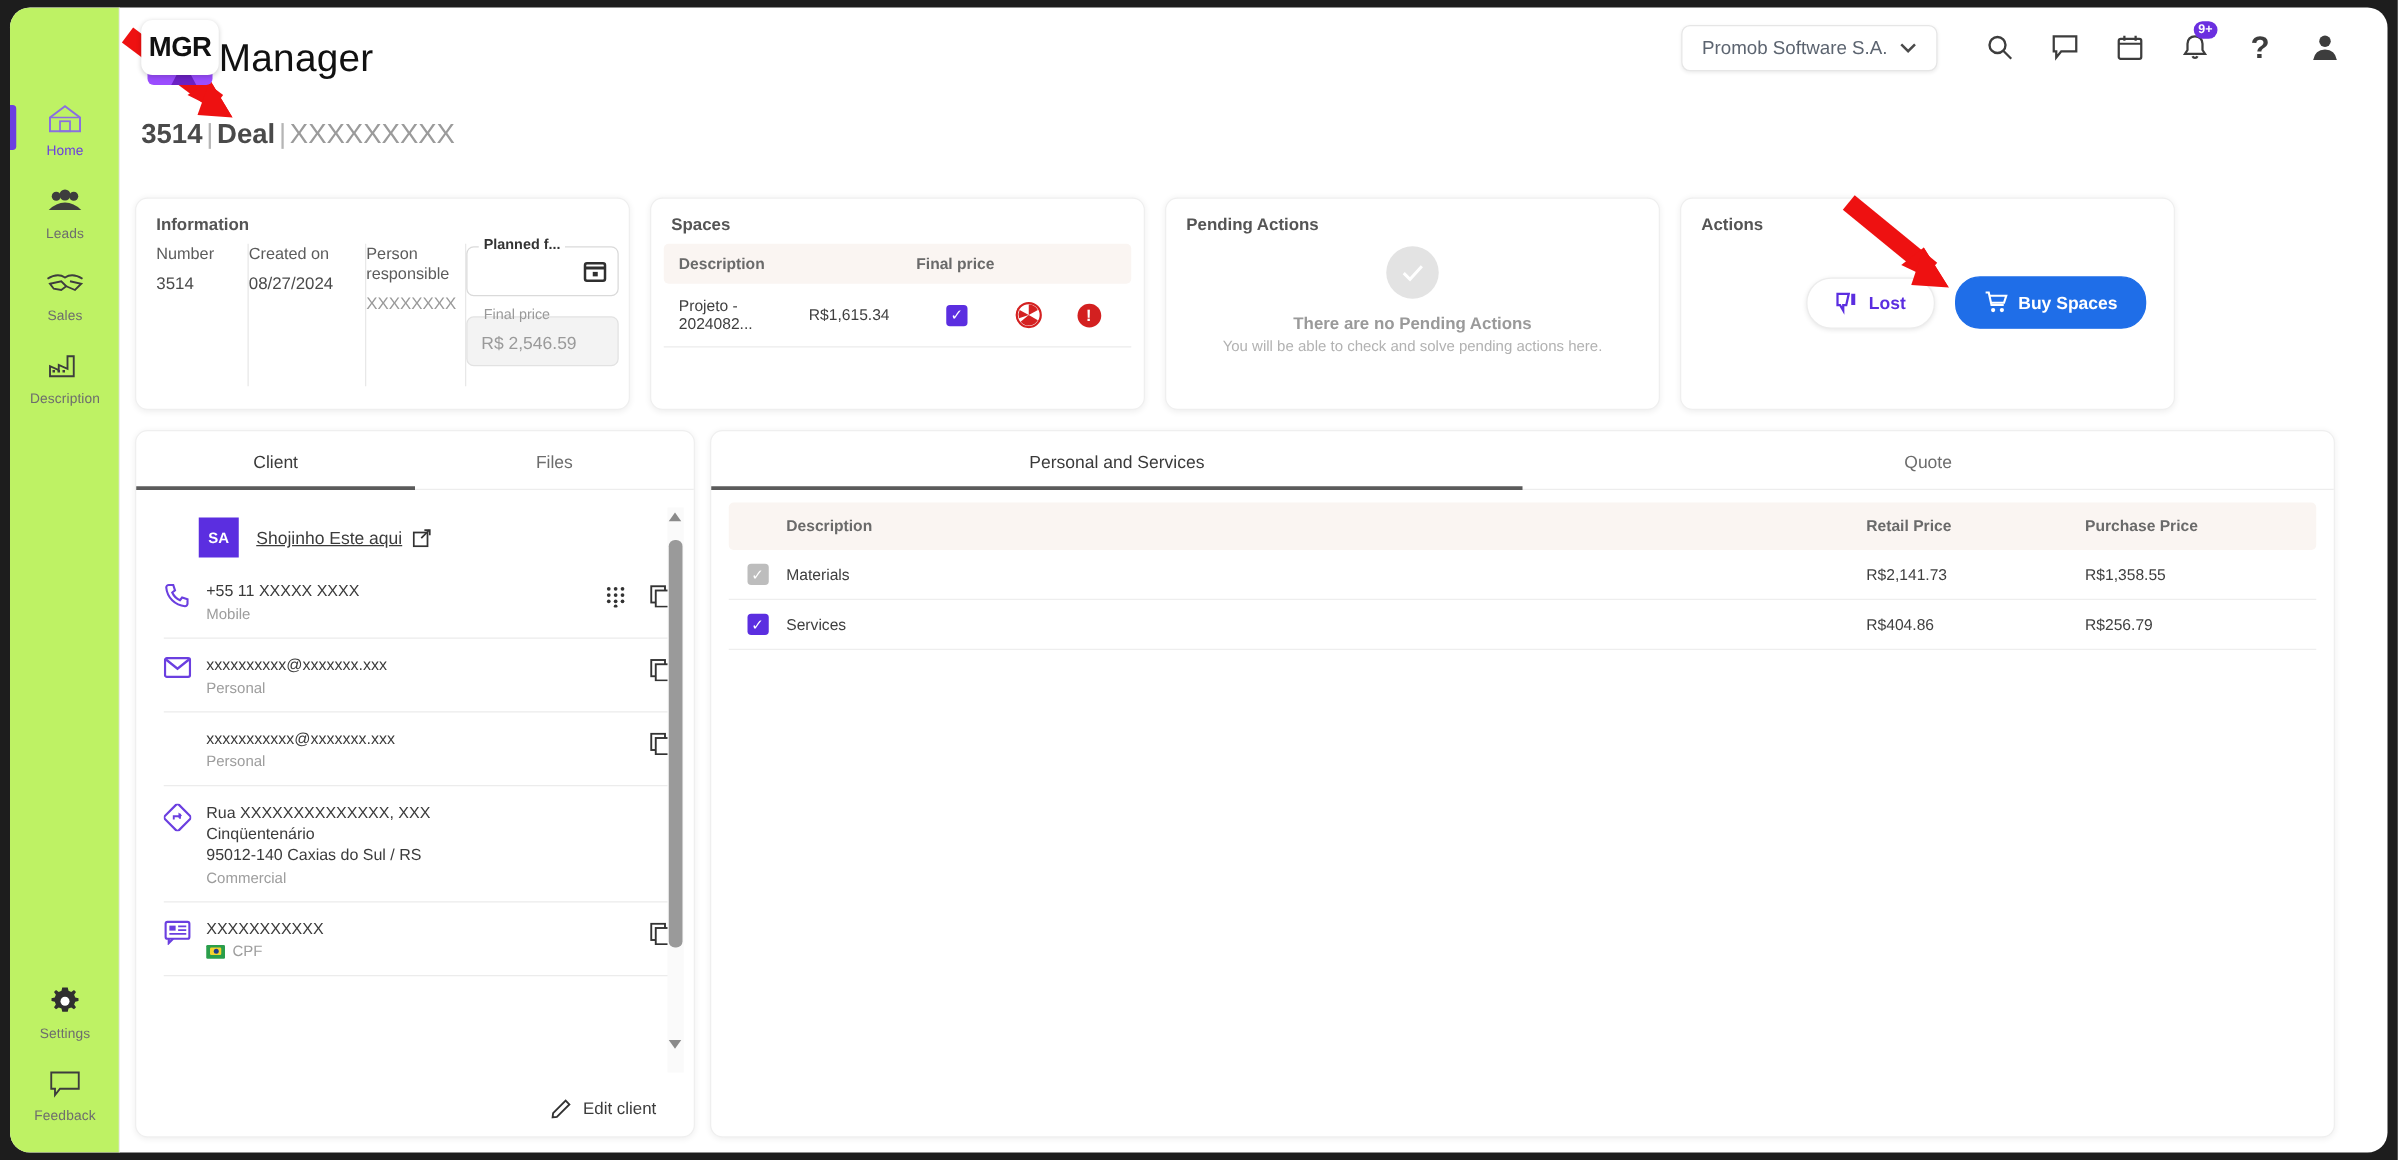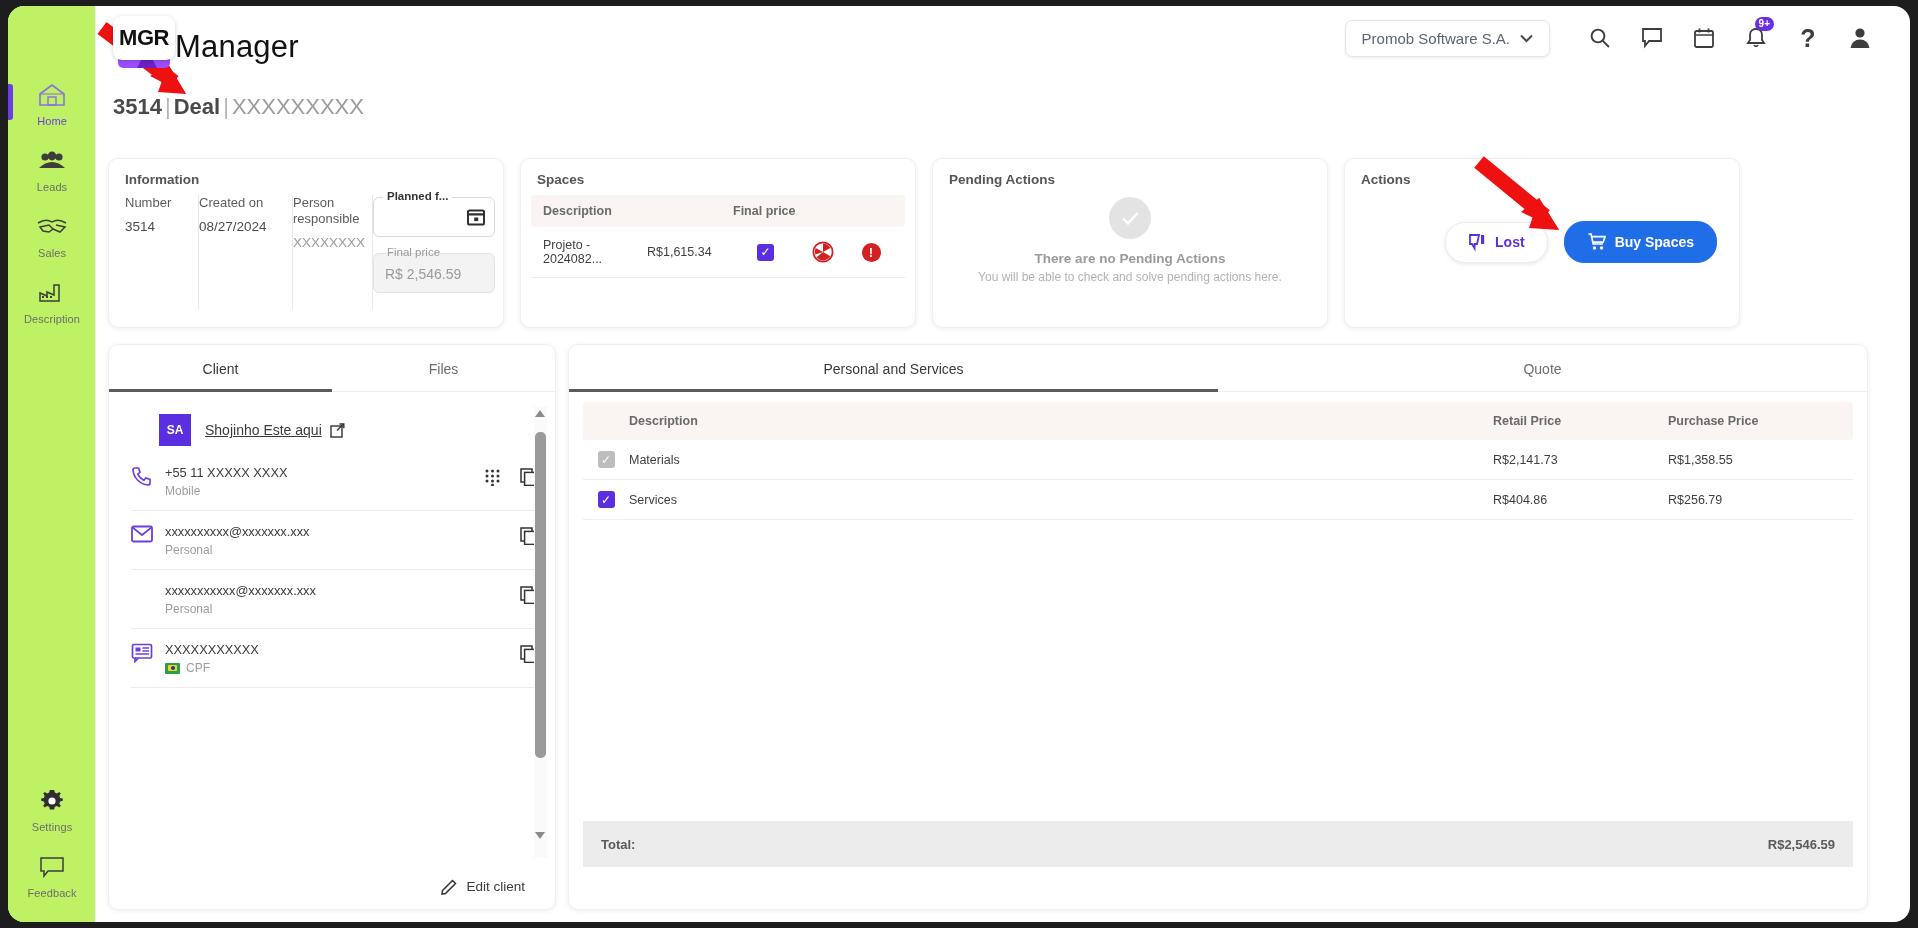--- a/index.html
+++ b/index.html
@@ -534,20 +534,35 @@
         <div class="c-acts">
           <span>
             <svg width="17" height="18" viewBox="0 0 17 18">
                 <rect x="1" y="1" width="11" height="13" fill="none" stroke="#333" stroke-width="1.5"></rect>
                 <rect x="4.6" y="4.4" width="11" height="13" fill="#fff" stroke="#333" stroke-width="1.5"></rect>
               </svg>
           </span>
         </div>
       </div>
 
+      <div class="c-row">
+        <div class="c-ic">
+          <svg width="22" height="22" viewBox="0 0 22 22">
+              <rect x="3" y="3" width="16" height="16" rx="2" transform="rotate(45 11 11)" fill="none" stroke="#6b3fe0" stroke-width="1.7"></rect>
+              <path d="M8 12.5 L8 10 L13 10 L13 8 L13 12" fill="none" stroke="#6b3fe0" stroke-width="1.5"></path>
+              <path d="M11.8 7 L14.6 9.4 L11.8 11.6 Z" fill="#6b3fe0"></path>
+            </svg>
+        </div>
+        <div class="c-main">
+          <div class="c-v">Rua XXXXXXXXXXXXXX, XXX</div>
+          <div class="c-v">Cinqüentenário</div>
+          <div class="c-v">95012-140 Caxias do Sul / RS</div>
+          <div class="c-s">Commercial</div>
+        </div>
+      </div>
 
       <div class="c-row">
         <div class="c-ic">
           <svg width="22" height="20" viewBox="0 0 22 20">
               <rect x="1.5" y="1.5" width="19" height="13.5" rx="1.5" fill="none" stroke="#6b3fe0" stroke-width="1.7"></rect>
               <path d="M4 15 L4 18.5 L7.5 15" fill="none" stroke="#6b3fe0" stroke-width="1.7"></path>
               <rect x="4.5" y="4.5" width="5" height="4" fill="#6b3fe0"></rect>
               <path d="M11.5 5 L18 5 M11.5 8 L18 8 M4.5 11 L18 11" stroke="#6b3fe0" stroke-width="1.4"></path>
             </svg>
         </div>
@@ -606,24 +621,20 @@
 
     <div class="mt-row">
       <div class="col-cb">
         <span class="cb on">✓</span>
       </div>
       <div class="col-desc">Services</div>
       <div class="col-rp">R$404.86</div>
       <div class="col-pp">R$256.79</div>
     </div>
 
-    <div class="total-bar">
-      <span>Total:</span>
-      <span class="tv">R$2,546.59</span>
-    </div>
   </div>
 
   <svg class="arrow" style="left:80px; top:14px; width:130px; height:92px;" viewBox="0 0 130 92">
     <path d="M14 8 L86 62" stroke="#ee1111" stroke-width="15" stroke-linecap="butt"></path>
     <path d="M98 74 L62 56 L80 44 Z" fill="#ee1111"></path>
     <path d="M98 74 L70 72 L80 44 Z" fill="#ee1111"></path>
   </svg>
 
   <svg class="arrow" style="left:1455px; top:150px; width:130px; height:92px;" viewBox="0 0 130 92">
     <path d="M16 6 L82 60" stroke="#ee1111" stroke-width="15" stroke-linecap="butt"></path>

